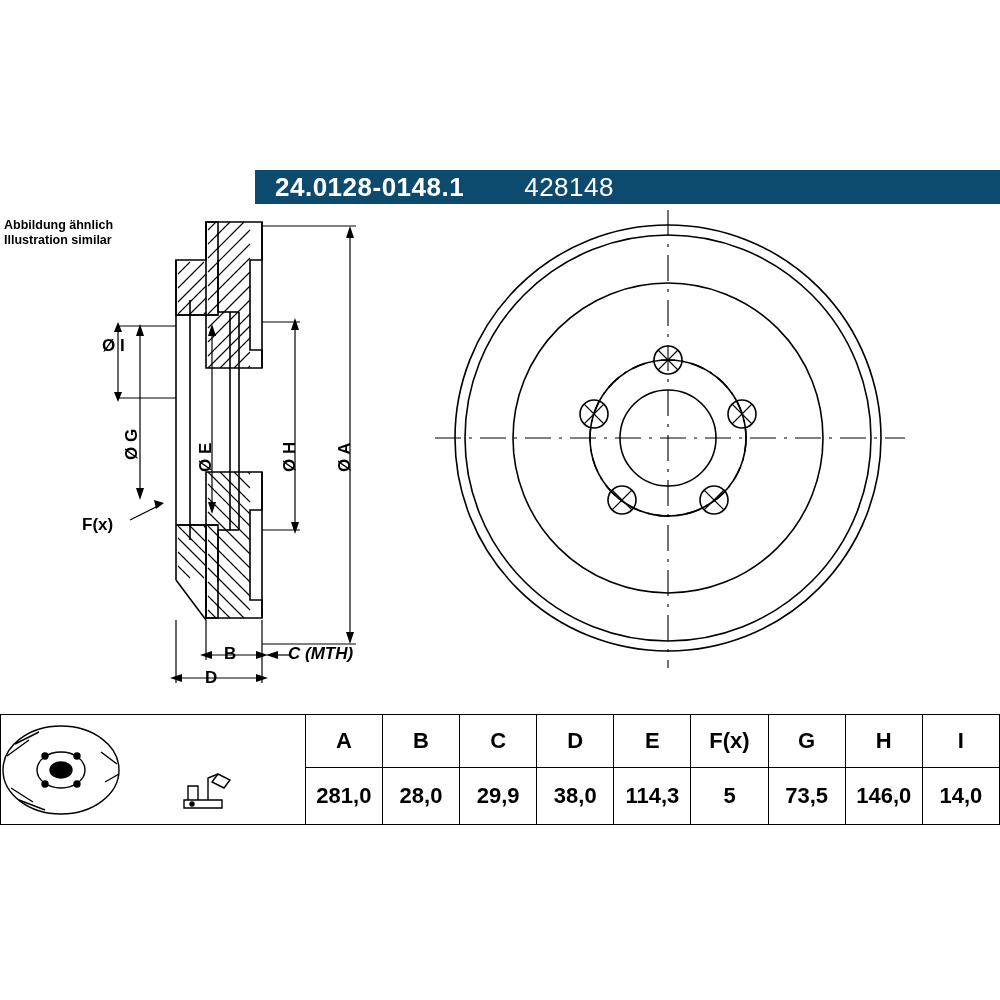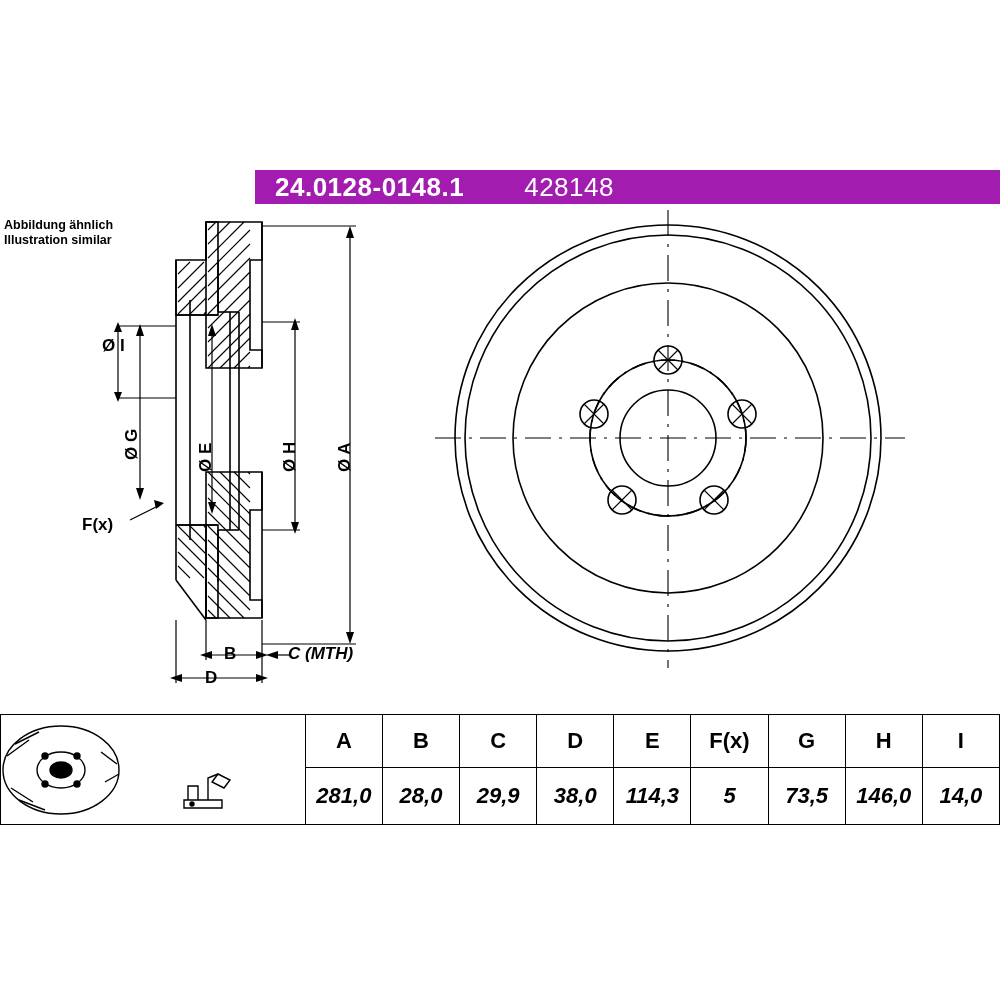--- a/index.html
+++ b/index.html
@@ -54,30 +54,30 @@
     border-collapse:collapse;
   }
   .tbl td,.tbl th{
     border:1px solid #000;
     text-align:center;
     font-size:22px;
     font-weight:bold;
     padding:0;
   }
   .tbl tr.hdr td{height:52px;}
-  .tbl tr.val td{height:56px;font-style:italic;}
+  .tbl tr.val td{height:56px;}
   .icon-cell{width:248px;}
   td.c{width:62px;}
 </style>
 </head>
 <body>
 
 <div class="sheet">
 
-  <div class="titlebar" style="background: #a21caf;">
+  <div class="titlebar" style="background: #0c4a6e;">
     <div class="inner">
       <span class="part-no">24.0128-0148.1</span>
       <span class="ref-no">428148</span>
     </div>
   </div>
 
   <div class="illus-note">
     <div>Abbildung ähnlich</div>
     <div>Illustration similar</div>
   </div>

